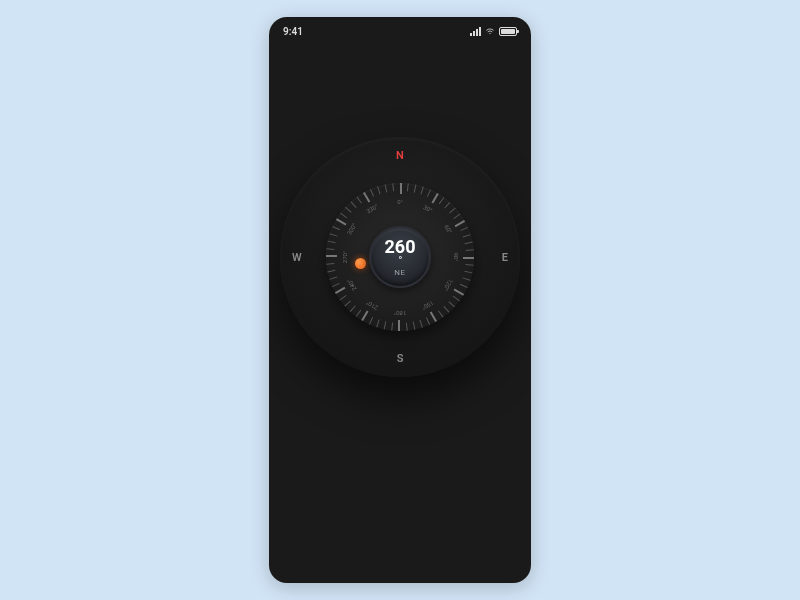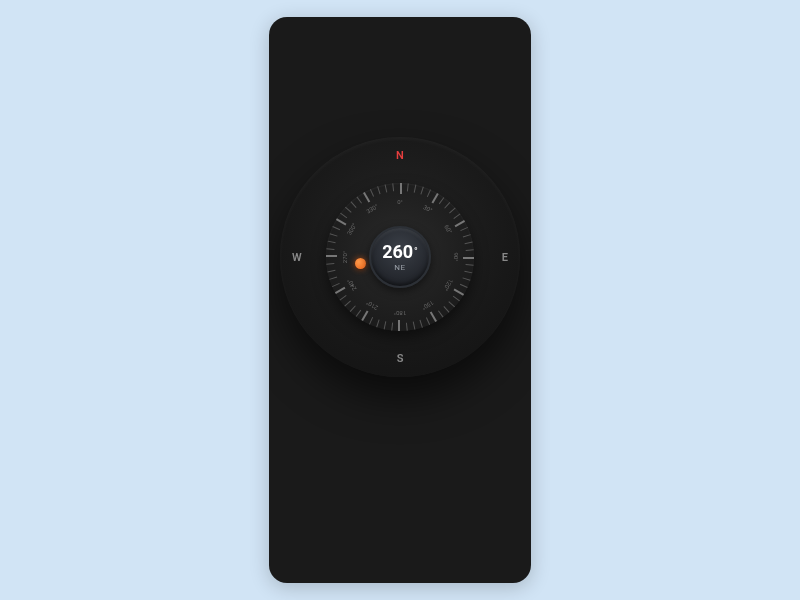--- a/index.html
+++ b/index.html
@@ -162,38 +162,57 @@
     background: radial-gradient(circle at 50% 35%, #3a3f47 0%, #23262c 70%, #191b1f 100%);
     box-shadow:
       inset 0 2px 3px rgba(255,255,255,0.08),
       inset 0 -2px 4px rgba(0,0,0,0.5),
       0 3px 8px rgba(0,0,0,0.5);
     position: relative;
     z-index: 3;
     display: flex; flex-direction: column; align-items: center; justify-content: center;
     border: 2px solid #2c3036;
   }
-  .heading-row { display: flex; align-items: center; }
+  .heading-row { display: flex; align-items: center; flex-direction: column; }
   .heading-val { font-size: 18px; font-weight: 700; color: #fff; line-height: 1; }
   .heading-deg { font-size: 10px; color: #fff; margin-left: 1px; margin-top: -1px; }
   .heading-dir { font-size: 8px; color: #9aa0a8; margin-top: 2px; letter-spacing: 0.5px; }
 
   .indicator-dot {
     width: 11px; height: 11px; border-radius: 50%;
     background: radial-gradient(circle at 35% 35%, #ff9a4a, #e8621a);
     box-shadow: 0 0 6px rgba(232,98,26,0.7), 0 1px 3px rgba(0,0,0,0.5);
     position: absolute;
     z-index: 2;
   }
 </style>
 </head>
 <body>
 
 <div class="phone">
 
+  <div class="status-bar">
+    <span>9:41</span>
+    <div class="status-right">
+      <div class="signal-bars">
+        <div class="bar b1"></div>
+          <div class="bar b2"></div>
+          <div class="bar b3"></div>
+          <div class="bar b4"></div>
+      </div>
+      <svg class="wifi" viewBox="0 0 12 10">
+        <path d="M6 9 L7 7.8 A2 2 0 0 0 5 7.8 Z" fill="#ddd"></path>
+        <path d="M3.2 6.2 A4 4 0 0 1 8.8 6.2" stroke="#ddd" fill="none" stroke-width="1"></path>
+        <path d="M1.5 4.3 A6.4 6.4 0 0 1 10.5 4.3" stroke="#ddd" fill="none" stroke-width="1"></path>
+      </svg>
+      <div class="battery">
+          <div class="battery-fill"></div>
+        </div>
+    </div>
+  </div>
 
 
   <div class="compass-area">
     <div class="outer-bevel">
 
       <div class="cardinal n">N</div>
       <div class="cardinal e">E</div>
       <div class="cardinal s">S</div>
       <div class="cardinal w">W</div>
 

